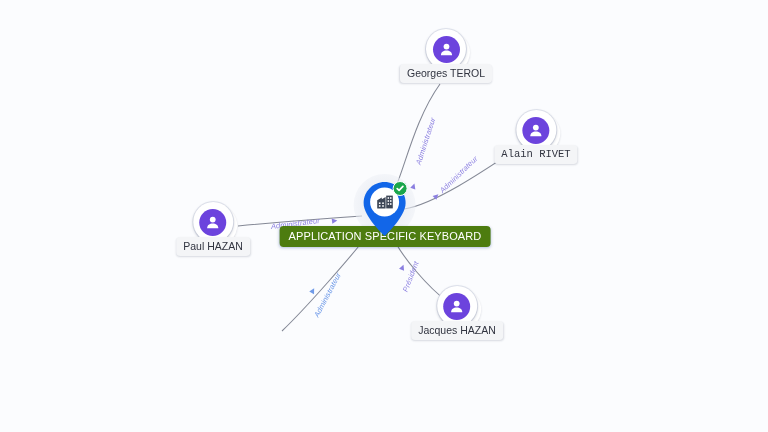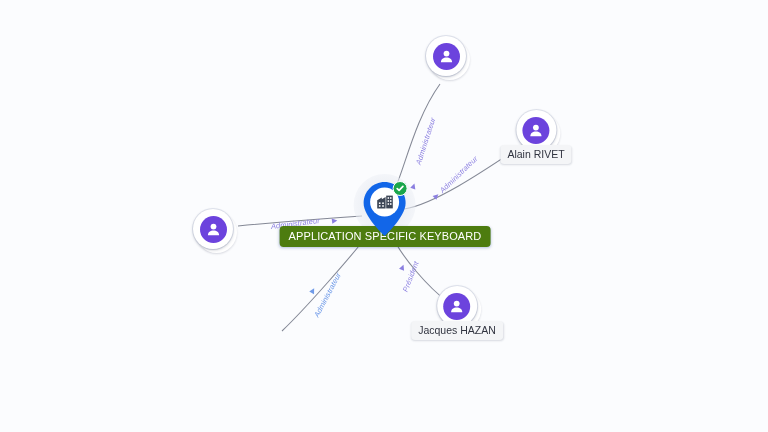--- a/index.html
+++ b/index.html
@@ -255,43 +255,45 @@
 
   <div class="node" style="left:446px; top:56px; z-index:5;">
     <div class="node-disc">
       <div class="avatar-circle">
         <svg width="15" height="15" viewBox="0 0 15 15">
           <circle cx="7.5" cy="4.6" r="2.9" fill="#ffffff"></circle>
           <path d="M1.9 13.2 C1.9 9.9 4.4 8.4 7.5 8.4 C10.6 8.4 13.1 9.9 13.1 13.2 Z" fill="#ffffff"></path>
         </svg>
       </div>
     </div>
-  </div>
-
-  <div class="node" style="left:536px; top:137px; z-index:5;">
+    <div class="node-label">Georges TEROL</div>
+  </div>
+
+  <div class="node" style="left:536px; top:137px; z-index:5;font-family:Liberation Mono, monospace;">
     <div class="node-disc">
       <div class="avatar-circle">
         <svg width="15" height="15" viewBox="0 0 15 15">
           <circle cx="7.5" cy="4.6" r="2.9" fill="#ffffff"></circle>
           <path d="M1.9 13.2 C1.9 9.9 4.4 8.4 7.5 8.4 C10.6 8.4 13.1 9.9 13.1 13.2 Z" fill="#ffffff"></path>
         </svg>
       </div>
     </div>
     <div class="node-label">Alain RIVET</div>
   </div>
 
   <div class="node" style="left:213px; top:229px; z-index:5;">
     <div class="node-disc">
       <div class="avatar-circle">
         <svg width="15" height="15" viewBox="0 0 15 15">
           <circle cx="7.5" cy="4.6" r="2.9" fill="#ffffff"></circle>
           <path d="M1.9 13.2 C1.9 9.9 4.4 8.4 7.5 8.4 C10.6 8.4 13.1 9.9 13.1 13.2 Z" fill="#ffffff"></path>
         </svg>
       </div>
     </div>
+    <div class="node-label">Paul HAZAN</div>
   </div>
 
   <div class="node" style="left:457px; top:313px; z-index:5;">
     <div class="node-disc">
       <div class="avatar-circle">
         <svg width="15" height="15" viewBox="0 0 15 15">
           <circle cx="7.5" cy="4.6" r="2.9" fill="#ffffff"></circle>
           <path d="M1.9 13.2 C1.9 9.9 4.4 8.4 7.5 8.4 C10.6 8.4 13.1 9.9 13.1 13.2 Z" fill="#ffffff"></path>
         </svg>
       </div>

